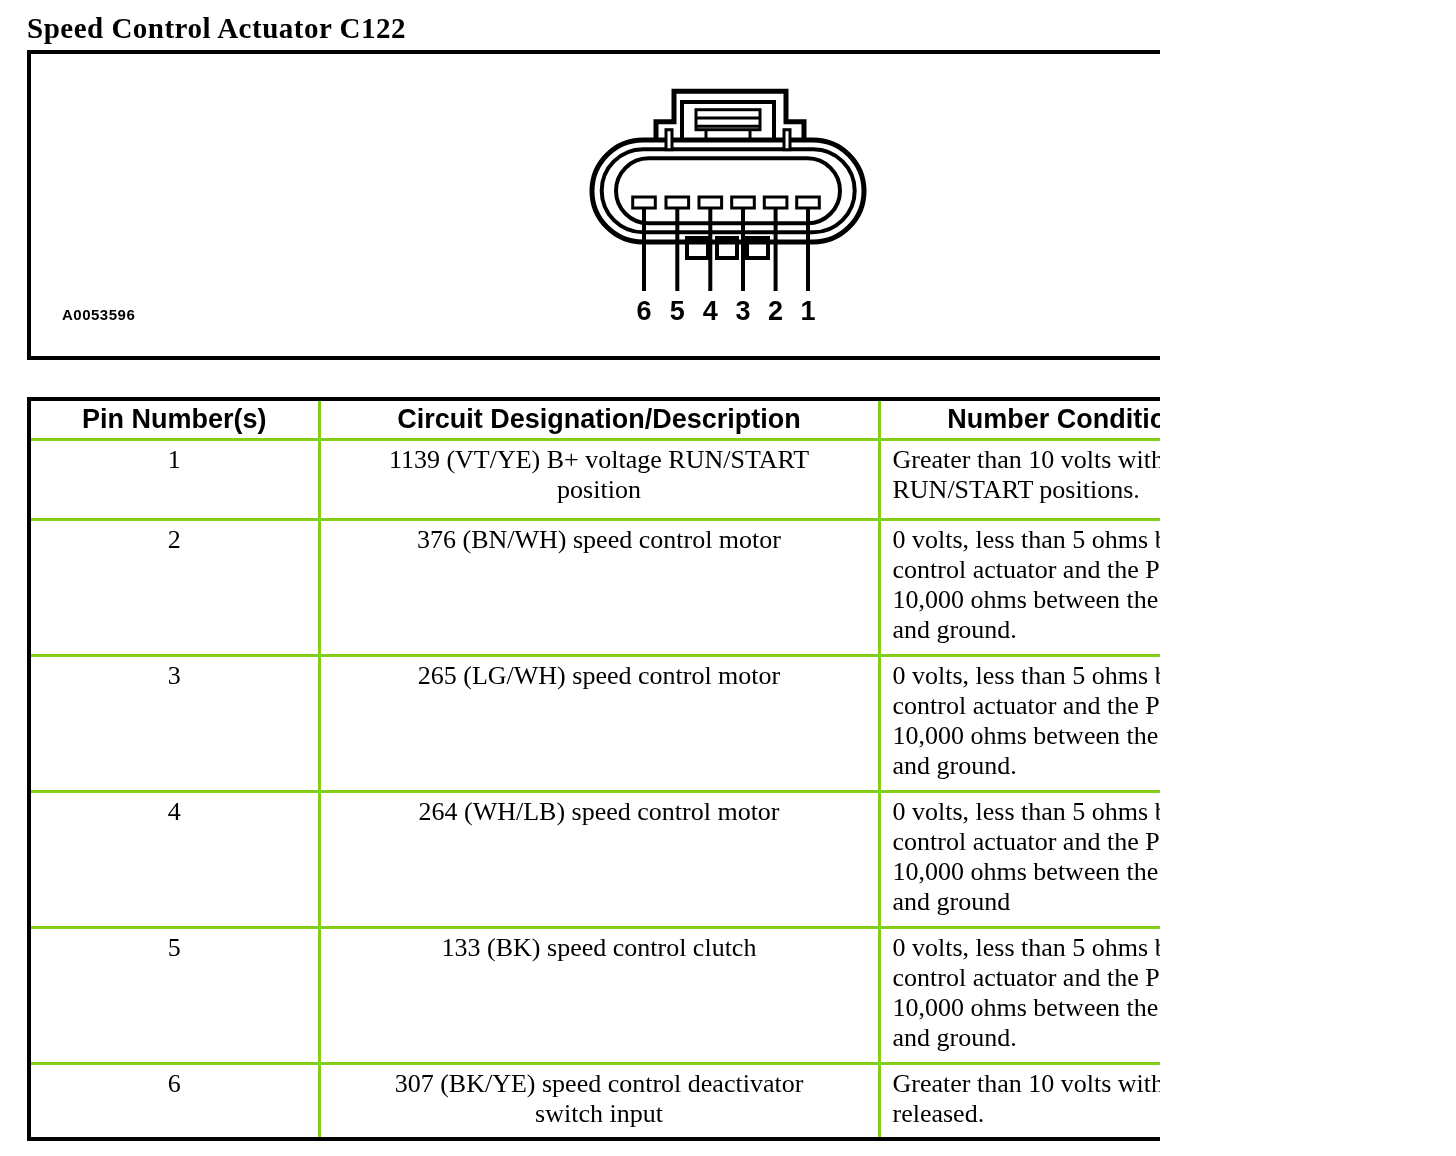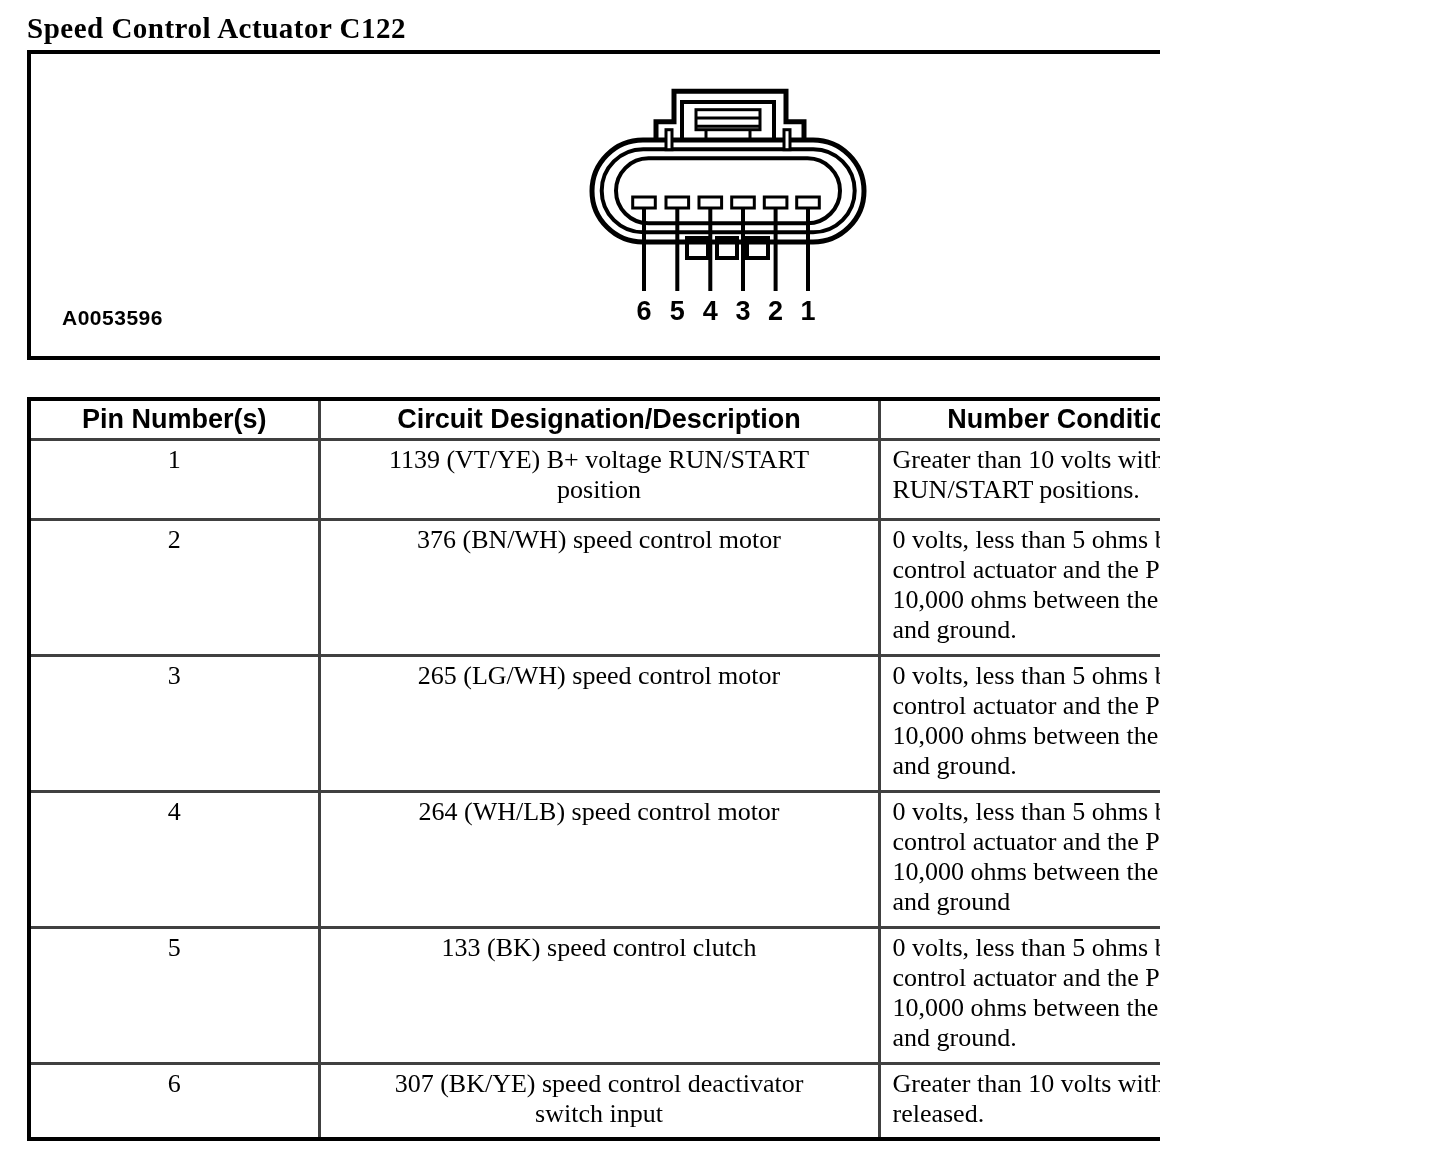--- a/index.html
+++ b/index.html
@@ -23,31 +23,31 @@
     border:4px solid #000;
     background:#ffffff;
   }
   .connector-svg{
     position:absolute;left:529px;top:6px;
     width:360px;height:280px;
   }
   .figure-id{
     position:absolute;left:31px;top:252px;
     font-family:"Liberation Sans", sans-serif;
-    font-weight:bold;font-size:21px;letter-spacing:0.5px;
+    font-weight:bold;font-size:15px;letter-spacing:0.5px;
   }
   .pin-table{
     position:absolute;left:27px;top:397px;
     width:1404px;
     border-collapse:collapse;
     table-layout:fixed;
     background:#ffffff;
   }
   .pin-table td,.pin-table th{
-    border:3px solid #404040;
+    border:3px solid #84cc16;
     vertical-align:top;
     box-sizing:border-box;
   }
   .pin-table{border:4px solid #000;}
   .pin-table th{
     font-family:"Liberation Sans", sans-serif;
     font-weight:bold;font-size:27px;
     text-align:center;vertical-align:middle;
     height:40px;padding:2px 4px;
   }

